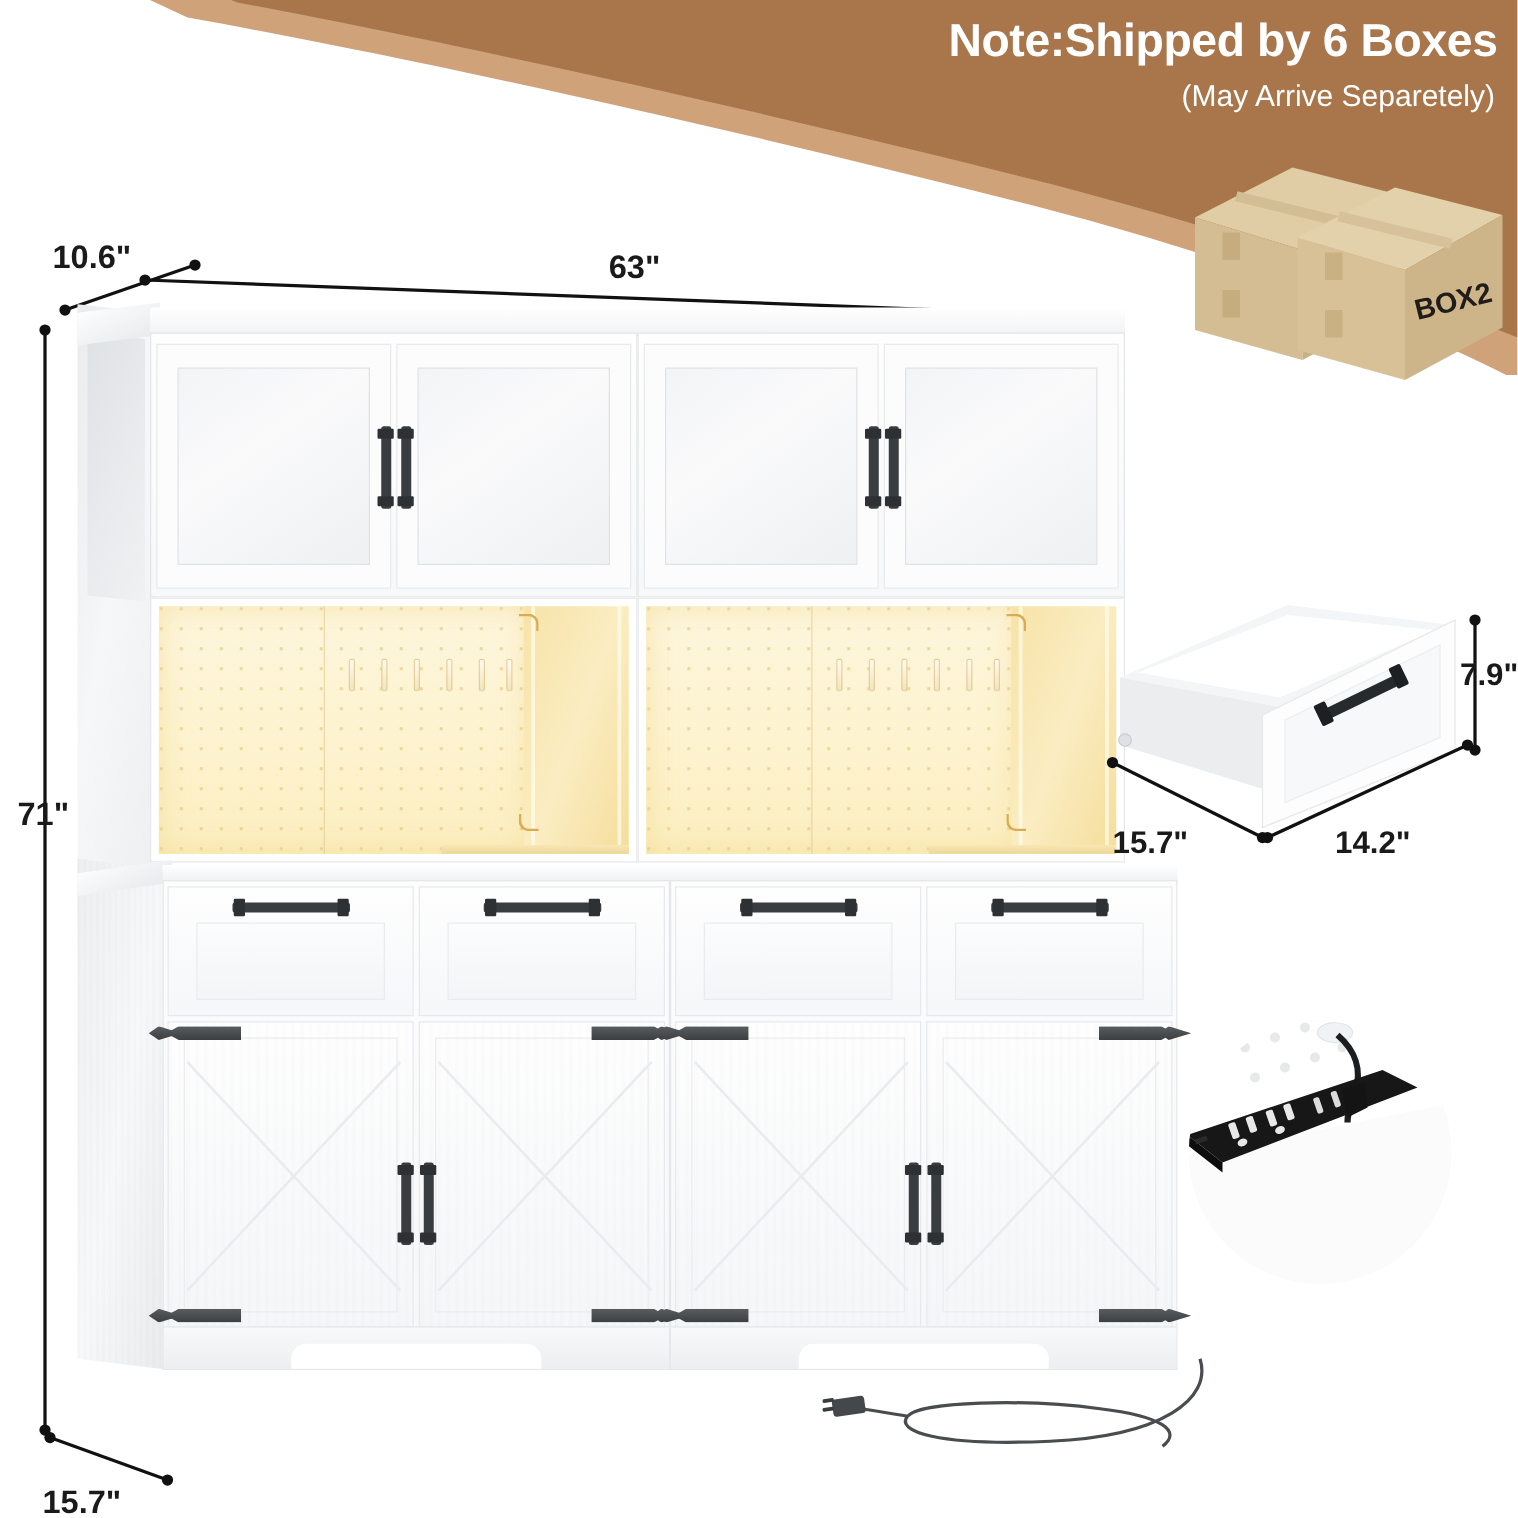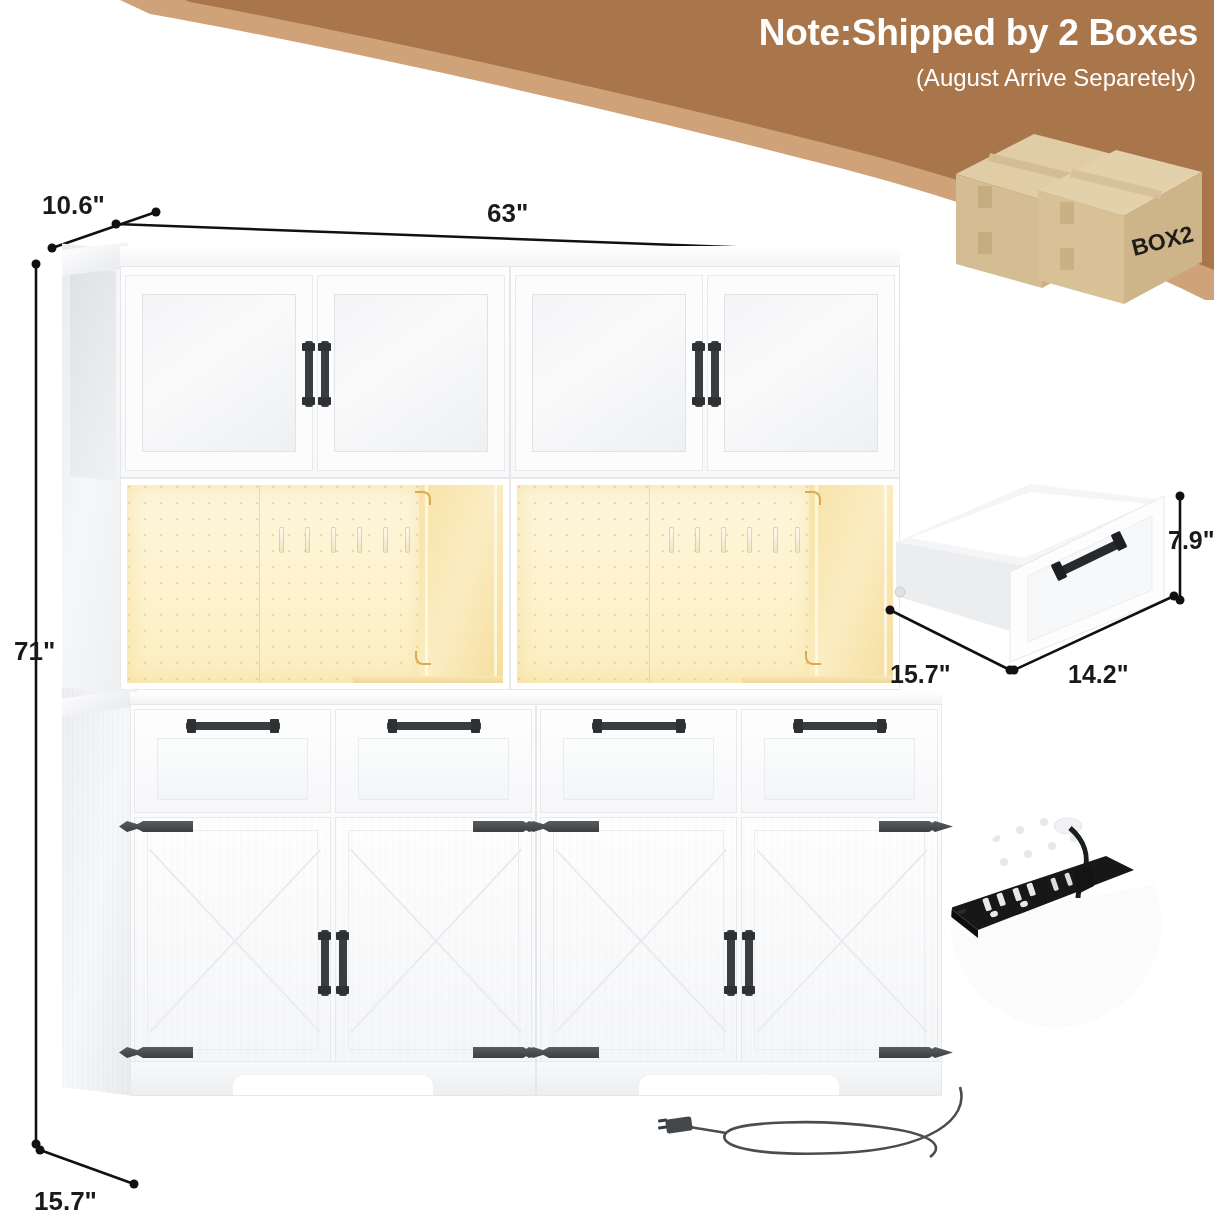--- a/index.html
+++ b/index.html
@@ -219,22 +219,22 @@
 </head>
 <body>
 
 <div class="stage">
 
   <div class="banner-wrap">
     <svg class="banner-svg" width="1214" height="320" viewBox="0 0 1214 320">
       <path d="M1214,0 L1214,300 L1205,300 C1130,262 1000,210 840,168 C600,106 340,48 150,14 L120,0 Z" fill="#cfa279"></path>
       <path d="M1214,0 L1214,270 C1120,232 980,182 820,142 C590,84 350,32 190,2 L185,0 Z" fill="#a9764b"></path>
     </svg>
-    <div class="note-title">Note:Shipped by 2 Boxes</div>
-    <div class="note-sub">(August Arrive Separetely)</div>
+    <div class="note-title">Note:Shipped by 6 Boxes</div>
+    <div class="note-sub">(May Arrive Separetely)</div>
   </div>
 
   <div class="boxes">
     <svg width="284" height="185" viewBox="0 0 284 185">
 
       <g>
         <polygon points="26,46 104,6 190,28 112,72" fill="#e0cda6"></polygon>
         <polygon points="26,46 112,72 112,160 26,136" fill="#d4bd92"></polygon>
         <polygon points="112,72 190,28 190,118 112,160" fill="#c9b083"></polygon>
         <polygon points="60,25 150,47 148,55 58,33" fill="#d3bd95"></polygon>

